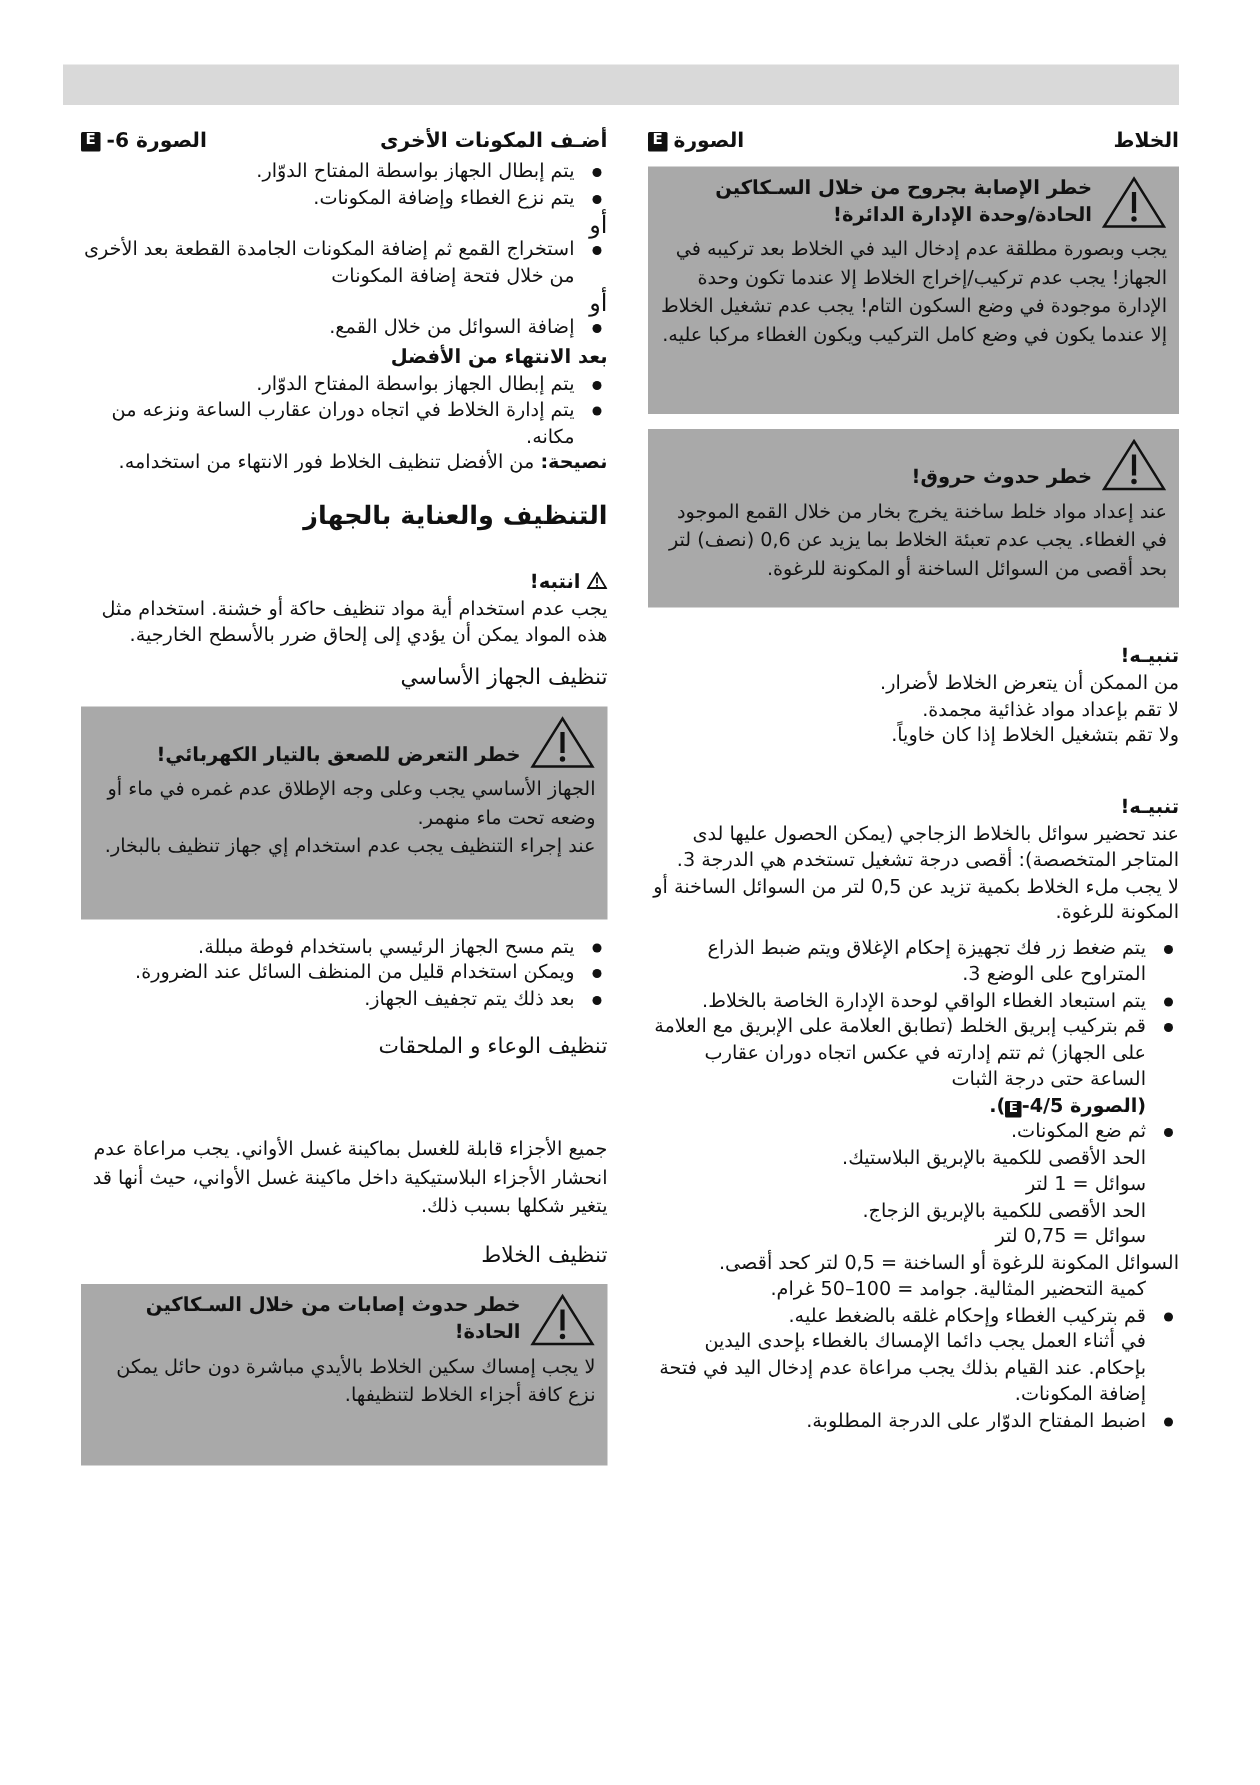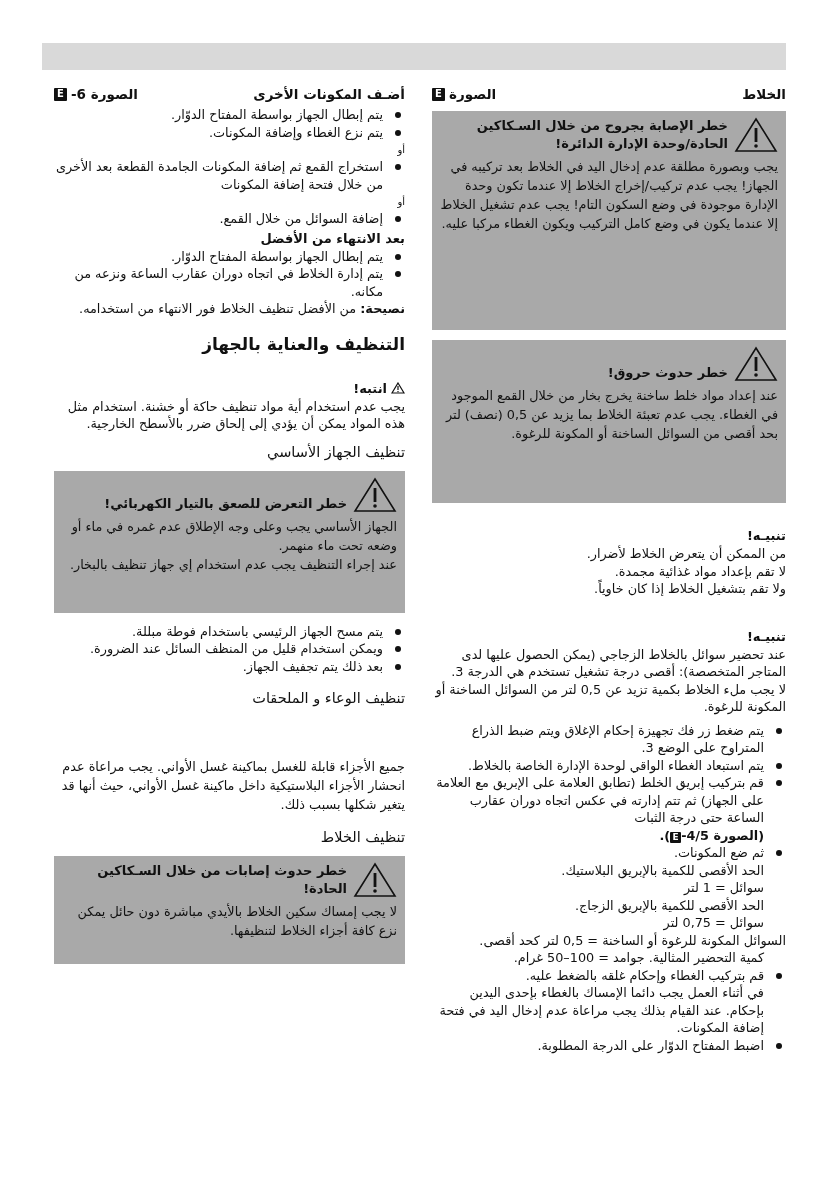--- a/index.html
+++ b/index.html
@@ -45,60 +45,60 @@
     .h2 { font-weight: bold; font-size: 17px; line-height: 24px; margin: 14px 0 2px; }
     .h3 { font-weight: normal; font-size: 14.5px; line-height: 22px; margin: 4px 0 4px; }
 
     ul.bul { list-style: none; }
     ul.bul li { position: relative; padding-right: 22px; font-size: 12.8px; line-height: 17.5px; }
     ul.bul li::before {
       content: ""; position: absolute; right: 4px; top: 6px;
       width: 6px; height: 6px; border-radius: 50%; background: #111;
     }
     .indent { padding-right: 22px; }
-    .or { font-size: 10px; line-height: 17px; }
+    .or { font-size: 16px; line-height: 17px; }
     .gap6 { height: 6px; }
     .small-tri { display: inline-block; width: 14px; height: 12px; vertical-align: -1px; margin-left: 4px; }
   </style>
 </head>
 <body>
 
 <div class="top-bar"></div>
 
 <div class="col col-right">
   <div class="hdr-row">
     <span>الخلاط</span>
     <span class="fig-ref">
       <span>الصورة</span>
       <span class="e-icon">E</span>
     </span>
   </div>
 
-  <div class="warn-box" style="height:219px;">
+  <div class="warn-box" style="height:165px;">
     <div class="warn-head">
       <svg class="warn-tri" viewBox="0 0 44 36">
         <polygon points="22,2 42,34 2,34" fill="none" stroke="#111" stroke-width="1.6"></polygon>
         <rect x="20.6" y="11" width="2.8" height="14" fill="#111"></rect>
         <circle cx="22" cy="29" r="1.8" fill="#111"></circle>
       </svg>
       <div class="warn-title">خطر الإصابة بجروح من خلال السـكاكين الحادة/وحدة الإدارة الدائرة!</div>
     </div>
     <div class="warn-body">يجب وبصورة مطلقة عدم إدخال اليد في الخلاط بعد تركيبه في الجهاز! يجب عدم تركيب/إخراج الخلاط إلا عندما تكون وحدة الإدارة موجودة في وضع السكون التام! يجب عدم تشغيل الخلاط إلا عندما يكون في وضع كامل التركيب ويكون الغطاء مركبا عليه.</div>
   </div>
 
-  <div class="warn-box" style="height:163px;">
+  <div class="warn-box" style="height:119px;">
     <div class="warn-head">
       <svg class="warn-tri" viewBox="0 0 44 36">
         <polygon points="22,2 42,34 2,34" fill="none" stroke="#111" stroke-width="1.6"></polygon>
         <rect x="20.6" y="11" width="2.8" height="14" fill="#111"></rect>
         <circle cx="22" cy="29" r="1.8" fill="#111"></circle>
       </svg>
       <div class="warn-title">خطر حدوث حروق!</div>
     </div>
-    <div class="warn-body">عند إعداد مواد خلط ساخنة يخرج بخار من خلال القمع الموجود في الغطاء. يجب عدم تعبئة الخلاط بما يزيد عن 0,5 (نصف) لتر بحد أقصى من السوائل الساخنة أو المكونة للرغوة.</div>
+    <div class="warn-body">عند إعداد مواد خلط ساخنة يخرج بخار من خلال القمع الموجود في الغطاء. يجب عدم تعبئة الخلاط بما يزيد عن 0,6 (نصف) لتر بحد أقصى من السوائل الساخنة أو المكونة للرغوة.</div>
   </div>
 
   <div>
     <div class="sub-h">تنبيـه!</div>
     <div class="p">من الممكن أن يتعرض الخلاط لأضرار.</div>
     <div class="p">لا تقم بإعداد مواد غذائية مجمدة.</div>
     <div class="p">ولا تقم بتشغيل الخلاط إذا كان خاوياً.</div>
   </div>
   <div class="gap6"></div>
   <div>
@@ -191,21 +191,21 @@
   <ul class="bul" style="margin-top:6px;">
     <li>يتم مسح الجهاز الرئيسي باستخدام فوطة مبللة.</li>
     <li>ويمكن استخدام قليل من المنظف السائل عند الضرورة.</li>
     <li>بعد ذلك يتم تجفيف الجهاز.</li>
   </ul>
 
   <div class="h3" style="margin-top:12px;">تنظيف الوعاء و الملحقات</div>
   <div class="p" style="line-height:19px;margin-top:48px;">جميع الأجزاء قابلة للغسل بماكينة غسل الأواني. يجب مراعاة عدم انحشار الأجزاء البلاستيكية داخل ماكينة غسل الأواني، حيث أنها قد يتغير شكلها بسبب ذلك.</div>
 
   <div class="h3" style="margin-top:12px;">تنظيف الخلاط</div>
-  <div class="warn-box" style="height:108px; margin-top:8px;">
+  <div class="warn-box" style="height:121px; margin-top:8px;">
     <div class="warn-head">
       <svg class="warn-tri" viewBox="0 0 44 36">
         <polygon points="22,2 42,34 2,34" fill="none" stroke="#111" stroke-width="1.6"></polygon>
         <rect x="20.6" y="11" width="2.8" height="14" fill="#111"></rect>
         <circle cx="22" cy="29" r="1.8" fill="#111"></circle>
       </svg>
       <div class="warn-title">خطر حدوث إصابات من خلال السـكاكين الحادة!</div>
     </div>
     <div class="warn-body">لا يجب إمساك سكين الخلاط بالأيدي مباشرة دون حائل يمكن نزع كافة أجزاء الخلاط لتنظيفها.</div>
   </div>

